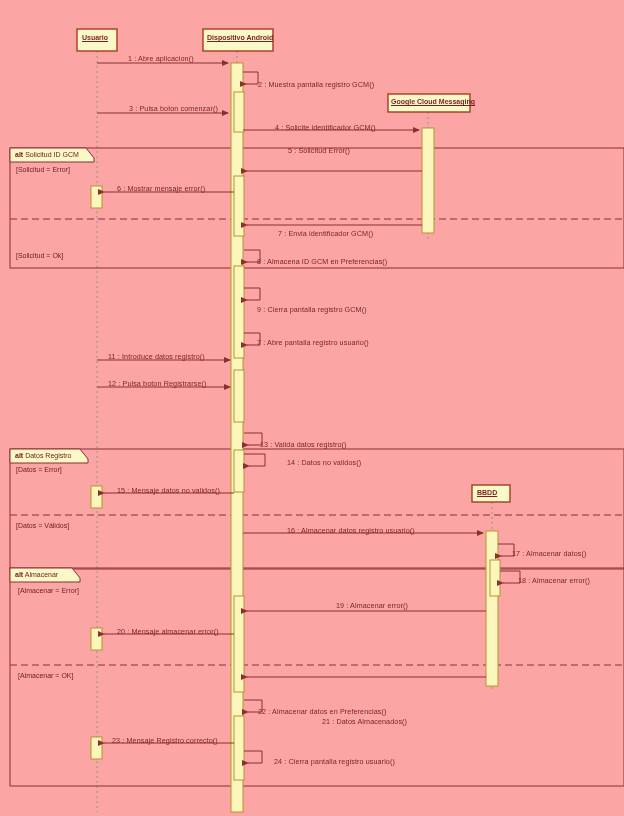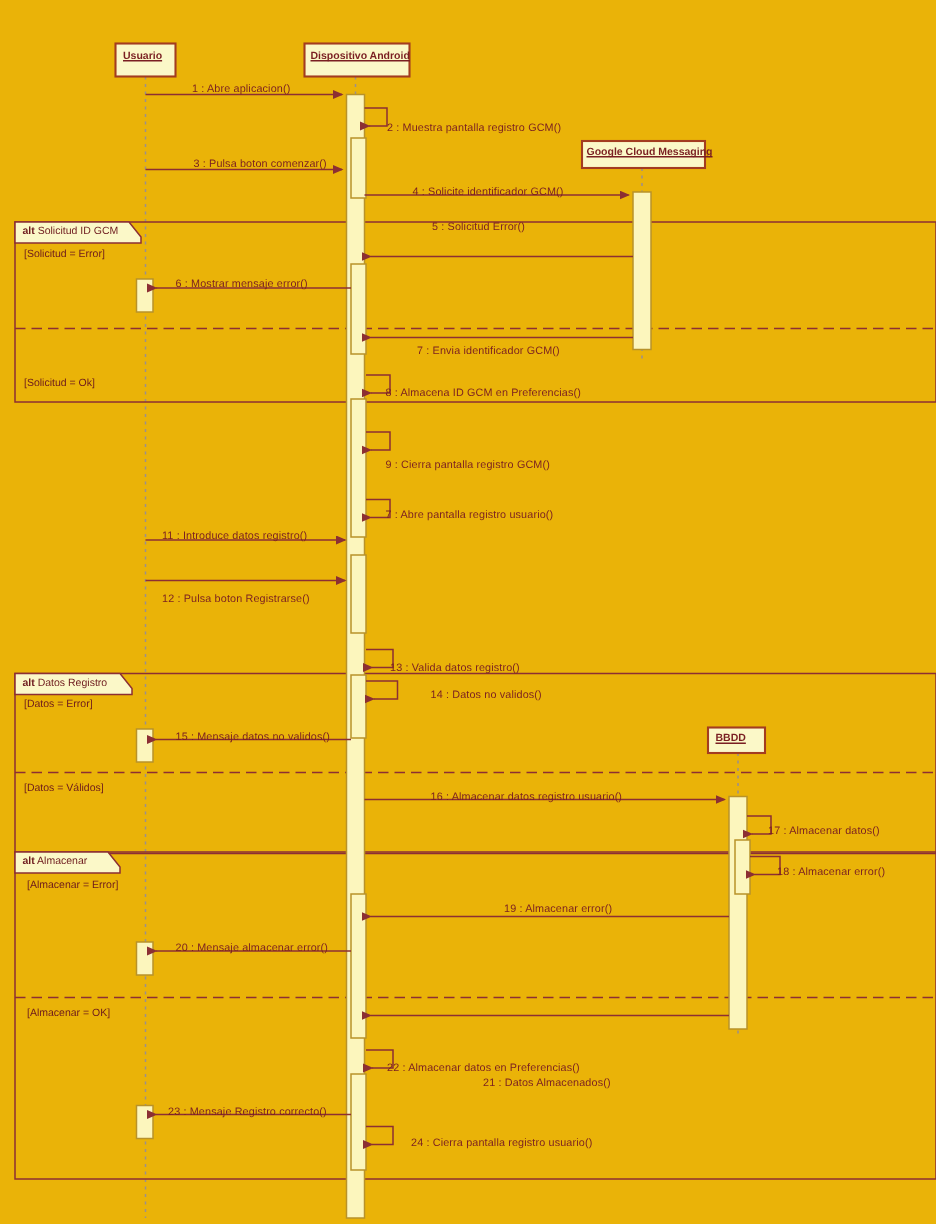--- a/index.html
+++ b/index.html
@@ -1,17 +1,17 @@
 <!DOCTYPE html>
 <html><head>
 <meta charset="utf-8">
 <style>
   html,body{margin:0;padding:0;background:#ffffff;}
   body{width:624px;height:816px;font-family:"Liberation Sans",sans-serif;}
-  #diagram{position:relative;width:624px;height:816px;overflow:hidden;background:#eab308;}
+  #diagram{position:relative;width:624px;height:816px;overflow:hidden;background:#fca5a5;}
   svg{position:absolute;left:0;top:0;}
   .lbl{position:absolute;font-size:7.2px;color:#7a1f22;white-space:nowrap;letter-spacing:.1px;}
   .plabel{position:absolute;font-size:7px;color:#7a1f22;font-weight:600;text-decoration:underline;white-space:nowrap;}
   .fragname{position:absolute;font-size:7px;color:#6d1a1d;white-space:nowrap;}
   .fragname b{font-weight:700;}
   .guard{position:absolute;font-size:7px;color:#6d1a1d;white-space:nowrap;}
 </style>
 </head>
 <body>
 
@@ -130,21 +130,21 @@
   <div class="lbl" style="left:258px;top:80px;">2 : Muestra pantalla registro GCM()</div>
   <div class="lbl" style="left:113px;top:104px;padding-left:16px;">3 : Pulsa boton comenzar()</div>
   <div class="lbl" style="left:275px;top:123px;text-align:center;">4 : Solicite identificador GCM()</div>
   <div class="lbl" style="left:288px;top:146px;">5 : Solicitud Error()</div>
   <div class="lbl" style="left:117px;top:184px;">6 : Mostrar mensaje error()</div>
   <div class="lbl" style="left:278px;top:229px;">7 : Envia identificador GCM()</div>
   <div class="lbl" style="left:257px;top:257px;">8 : Almacena ID GCM en Preferencias()</div>
   <div class="lbl" style="left:257px;top:305px;">9 : Cierra pantalla registro GCM()</div>
   <div class="lbl" style="left:257px;top:338px;">7 : Abre pantalla registro usuario()</div>
   <div class="lbl" style="left:108px;top:352px;">11 : Introduce datos registro()</div>
-  <div class="lbl" style="left:108px;top:379px;margin-top:15px;">12 : Pulsa boton Registrarse()</div>
+  <div class="lbl" style="left:108px;top:379px;">12 : Pulsa boton Registrarse()</div>
   <div class="lbl" style="left:260px;top:440px;">13 : Valida datos registro()</div>
   <div class="lbl" style="left:263px;top:458px;margin-left:24px;">14 : Datos no validos()</div>
   <div class="lbl" style="left:117px;top:486px;">15 : Mensaje datos no validos()</div>
   <div class="lbl" style="left:287px;top:526px;">16 : Almacenar datos registro usuario()</div>
   <div class="lbl" style="left:512px;top:549px;">17 : Almacenar datos()</div>
   <div class="lbl" style="left:518px;top:576px;">18 : Almacenar error()</div>
   <div class="lbl" style="left:336px;top:601px;">19 : Almacenar error()</div>
   <div class="lbl" style="left:117px;top:627px;">20 : Mensaje almacenar error()</div>
   <div class="lbl" style="left:322px;top:670px;margin-top:47px;">21 : Datos Almacenados()</div>
   <div class="lbl" style="left:258px;top:707px;">22 : Almacenar datos en Preferencias()</div>

